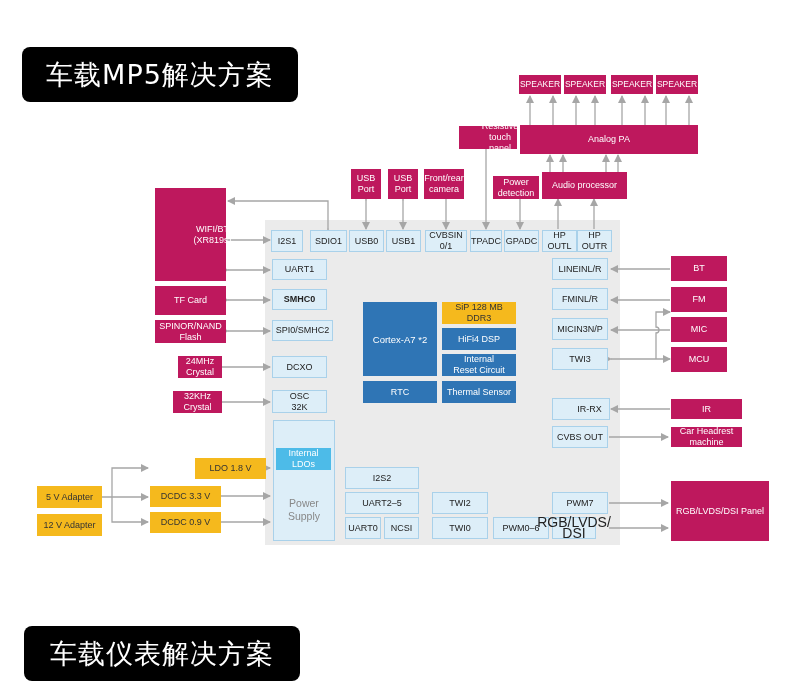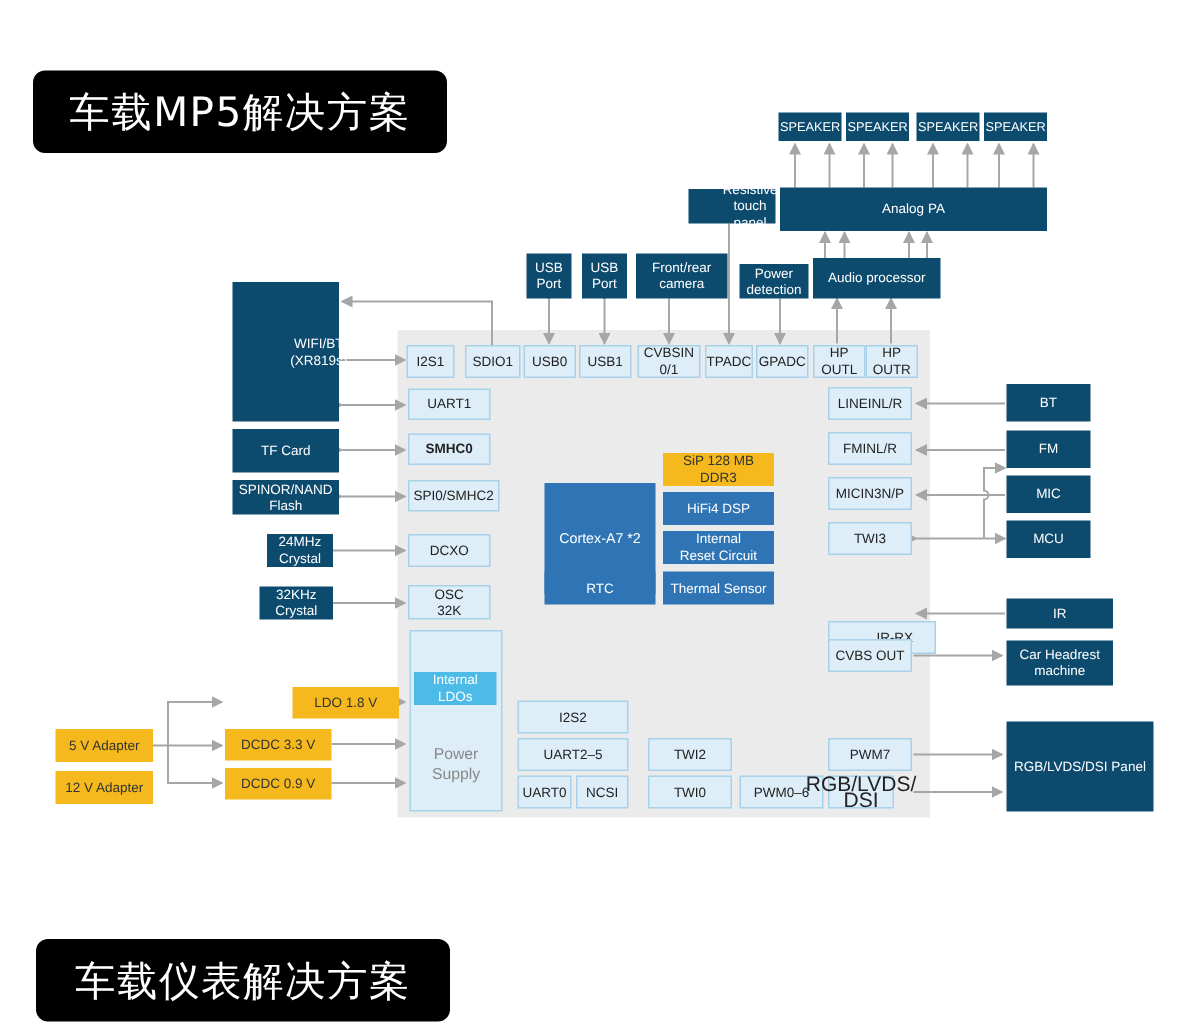--- a/index.html
+++ b/index.html
@@ -1,20 +1,20 @@
 <!DOCTYPE html>
 <html><head>
 <meta charset="utf-8">
 <style>
   html,body{margin:0;padding:0;background:#ffffff;}
   body{width:790px;height:682px;position:relative;overflow:hidden;font-family:"Liberation Sans","DejaVu Sans",sans-serif;}
   .title-badge{position:absolute;background:#000;color:#fff;border-radius:8px;font-family:"DejaVu Sans",sans-serif;font-size:27px;display:flex;align-items:center;justify-content:center;letter-spacing:1px;text-align:center;}
   #chip{position:absolute;left:265px;top:220px;width:355px;height:325px;background:#ebebeb;}
   .box{position:absolute;display:flex;align-items:center;justify-content:center;text-align:center;font-size:9px;line-height:11px;box-sizing:border-box;white-space:pre-line;}
-  .g{background:#0c4a6e;color:#fff;}
+  .g{background:#be185d;color:#fff;}
   .y{background:#f5b91d;color:#333;}
   .b{background:#2f75b5;color:#fff;}
   .lb{background:#ddeef8;color:#222;border:1.5px solid #a9d1ea;}
   .cy{background:#4dbbe8;color:#fff;}
   svg#wires{position:absolute;left:0;top:0;width:790px;height:682px;pointer-events:none;}
   .power-text{color:#888;font-size:10.5px;line-height:13px;}
 </style>
 </head>
 <body>
 
@@ -98,21 +98,21 @@
 <div class="box g" style="left:520px;top:125px;width:178px;height:29px;">Analog PA</div>
 <div class="box g" style="left:542px;top:172px;width:85px;height:27px;">Audio processor</div>
 <div class="box g" style="left:459px;top:126px;width:58px;height:23px;padding-left:24px;">Resistive
 touch panel</div>
 <div class="box g" style="left:493px;top:176px;width:46px;height:23px;">Power
 detection</div>
 <div class="box g" style="left:351px;top:169px;width:30px;height:30px;">USB
 Port</div>
 <div class="box g" style="left:388px;top:169px;width:30px;height:30px;">USB
 Port</div>
-<div class="box g" style="left:424px;top:169px;width:61px;height:30px;">Front/rear
+<div class="box g" style="left:424px;top:169px;width:40px;height:30px;">Front/rear
 camera</div>
 
 <div class="box g" style="left:155px;top:188px;width:71px;height:93px;padding-left:44px;">WIFI/BT
 (XR819s)</div>
 <div class="box g" style="left:155px;top:286px;width:71px;height:29px;">TF Card</div>
 <div class="box g" style="left:155px;top:320px;width:71px;height:23px;">SPINOR/NAND
 Flash</div>
 <div class="box g" style="left:178px;top:356px;width:44px;height:22px;">24MHz
 Crystal</div>
 <div class="box g" style="left:173px;top:391px;width:49px;height:22px;">32KHz
@@ -122,21 +122,21 @@
 <div class="box y" style="left:150px;top:486px;width:71px;height:21px;">DCDC 3.3 V</div>
 <div class="box y" style="left:150px;top:512px;width:71px;height:21px;">DCDC 0.9 V</div>
 <div class="box y" style="left:37px;top:486px;width:65px;height:22px;">5 V Adapter</div>
 <div class="box y" style="left:37px;top:514px;width:65px;height:22px;">12 V Adapter</div>
 
 <div class="box g" style="left:671px;top:256px;width:56px;height:25px;">BT</div>
 <div class="box g" style="left:671px;top:287px;width:56px;height:25px;">FM</div>
 <div class="box g" style="left:671px;top:317px;width:56px;height:25px;">MIC</div>
 <div class="box g" style="left:671px;top:347px;width:56px;height:25px;">MCU</div>
 <div class="box g" style="left:671px;top:399px;width:71px;height:20px;">IR</div>
-<div class="box g" style="left:671px;top:427px;width:71px;height:30px;">Car Headrest
+<div class="box g" style="left:671px;top:427px;width:71px;height:20px;">Car Headrest
 machine</div>
 <div class="box g" style="left:671px;top:481px;width:98px;height:60px;">RGB/LVDS/DSI Panel</div>
 
 <div class="box lb" style="left:271px;top:230px;width:32px;height:22px;">I2S1</div>
 <div class="box lb" style="left:310px;top:230px;width:37px;height:22px;">SDIO1</div>
 <div class="box lb" style="left:349px;top:230px;width:35px;height:22px;">USB0</div>
 <div class="box lb" style="left:386px;top:230px;width:35px;height:22px;">USB1</div>
 <div class="box lb" style="left:425px;top:230px;width:42px;height:22px;">CVBSIN
 0/1</div>
 <div class="box lb" style="left:470px;top:230px;width:32px;height:22px;">TPADC</div>
@@ -151,38 +151,38 @@
 <div class="box lb" style="left:272px;top:320px;width:61px;height:21px;">SPI0/SMHC2</div>
 <div class="box lb" style="left:272px;top:356px;width:55px;height:22px;">DCXO</div>
 <div class="box lb" style="left:272px;top:390px;width:55px;height:23px;">OSC
 32K</div>
 
 <div class="box lb power-text" style="left:273px;top:420px;width:62px;height:121px;padding-top:58px;">Power
 Supply</div>
 <div class="box cy" style="left:276px;top:448px;width:55px;height:22px;">Internal
 LDOs</div>
 
-<div class="box b" style="left:363px;top:302px;width:74px;height:74px;font-size:9.5px;margin-top:20px;">Cortex-A7 *2</div>
+<div class="box b" style="left:363px;top:302px;width:74px;height:74px;font-size:9.5px;">Cortex-A7 *2</div>
 <div class="box y" style="left:442px;top:302px;width:74px;height:22px;">SiP 128 MB
 DDR3</div>
 <div class="box b" style="left:442px;top:328px;width:74px;height:22px;">HiFi4 DSP</div>
 <div class="box b" style="left:442px;top:354px;width:74px;height:22px;">Internal
 Reset Circuit</div>
 <div class="box b" style="left:363px;top:381px;width:74px;height:22px;">RTC</div>
 <div class="box b" style="left:442px;top:381px;width:74px;height:22px;">Thermal Sensor</div>
 
 <div class="box lb" style="left:345px;top:467px;width:74px;height:22px;">I2S2</div>
 <div class="box lb" style="left:345px;top:492px;width:74px;height:22px;">UART2–5</div>
 <div class="box lb" style="left:345px;top:517px;width:36px;height:22px;">UART0</div>
 <div class="box lb" style="left:384px;top:517px;width:35px;height:22px;">NCSI</div>
 <div class="box lb" style="left:432px;top:492px;width:56px;height:22px;">TWI2</div>
 <div class="box lb" style="left:432px;top:517px;width:56px;height:22px;">TWI0</div>
 <div class="box lb" style="left:493px;top:517px;width:56px;height:22px;">PWM0–6</div>
 
 <div class="box lb" style="left:552px;top:258px;width:56px;height:22px;">LINEINL/R</div>
 <div class="box lb" style="left:552px;top:288px;width:56px;height:22px;">FMINL/R</div>
 <div class="box lb" style="left:552px;top:318px;width:56px;height:22px;">MICIN3N/P</div>
 <div class="box lb" style="left:552px;top:348px;width:56px;height:22px;">TWI3</div>
-<div class="box lb" style="left:552px;top:414px;width:72px;height:22px;padding-left:17px;">IR-RX</div>
+<div class="box lb" style="left:552px;top:398px;width:58px;height:22px;padding-left:17px;">IR-RX</div>
 <div class="box lb" style="left:552px;top:426px;width:56px;height:22px;">CVBS OUT</div>
 <div class="box lb" style="left:552px;top:492px;width:56px;height:22px;">PWM7</div>
 <div class="box lb" style="left:552px;top:517px;width:44px;height:22px;font-size:14px;">RGB/LVDS/
 DSI</div>
 
 </body></html>

